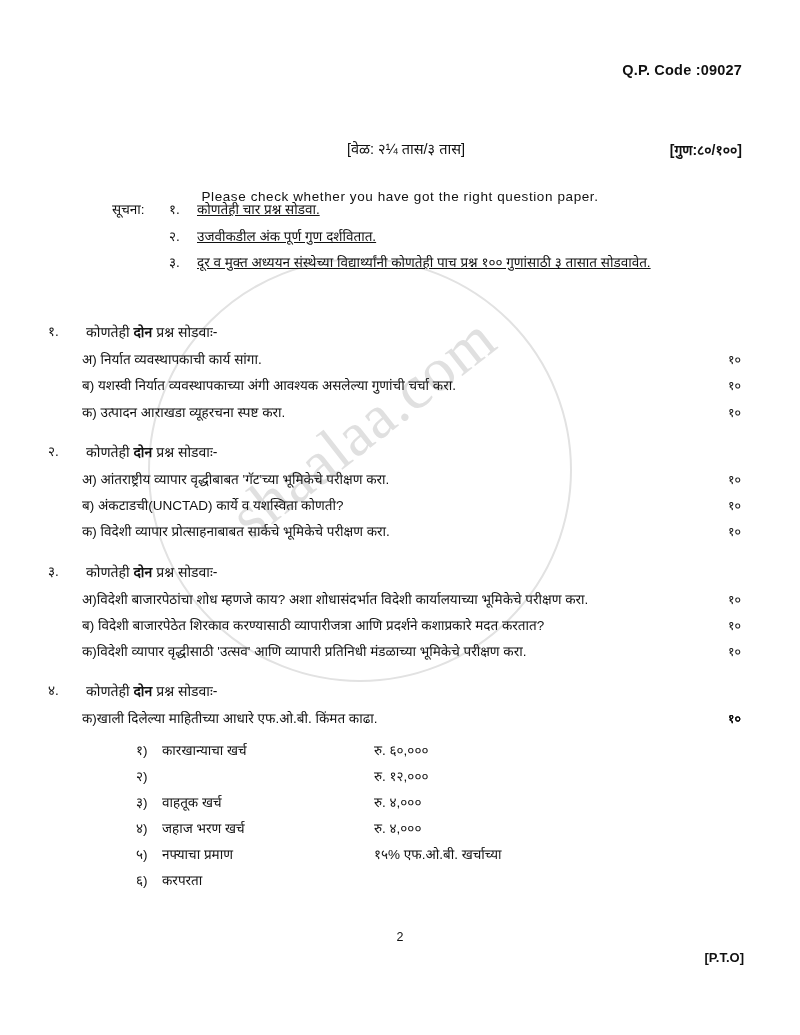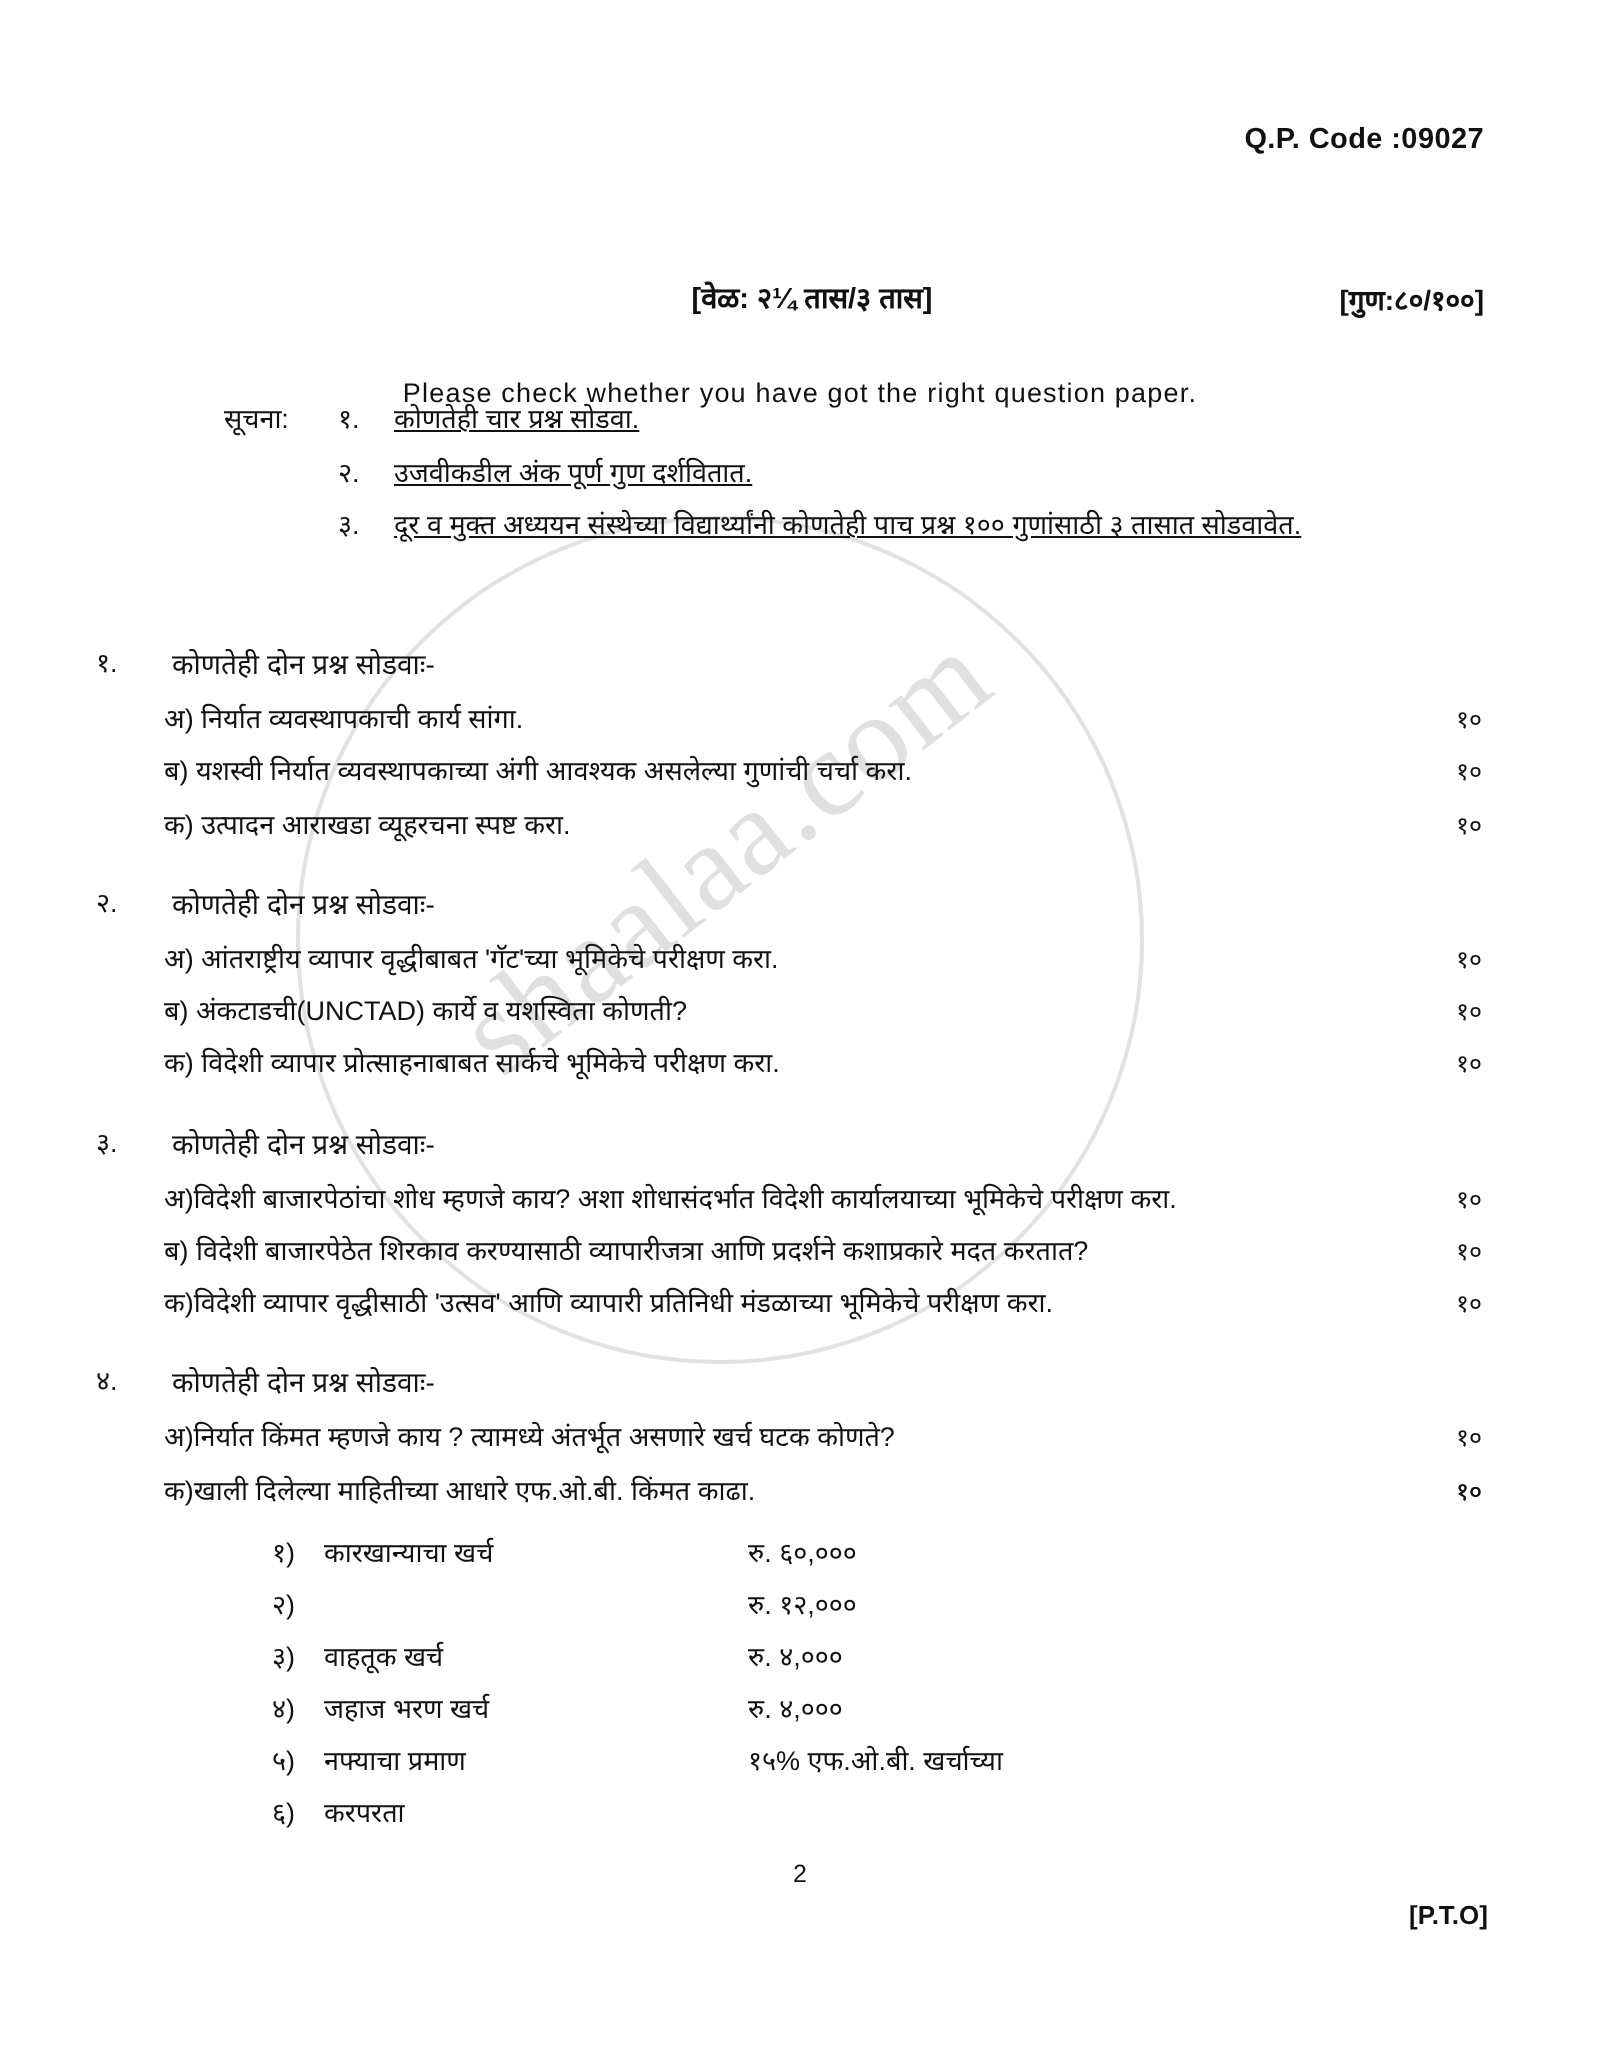--- a/index.html
+++ b/index.html
@@ -65,21 +65,21 @@
     letter-spacing: 0.2px;
   }
 
   .time-line {
     position: absolute;
     left: 0;
     right: 0;
     top: 138px;
     text-align: center;
     font-size: 14.5px;
-    font-weight: bold;
+    font-weight: normal;
     margin-left: 12px;
   }
   .marks-line {
     position: absolute;
     right: 58px;
     top: 140px;
     font-size: 14px;
     font-weight: bold;
   }
 
@@ -147,21 +147,21 @@
     position: absolute;
     left: 0;
     top: 0;
     font-size: 13.5px;
   }
   .qhead .qtext {
     position: absolute;
     left: 38px;
     top: 0;
   }
-  .qhead .qtext b { font-weight: normal; }
+  .qhead .qtext b { font-weight: bold; }
 
   .sub {
     position: relative;
     margin-left: 34px;
     font-size: 13.5px;
     line-height: 1.5;
     margin-bottom: 6px;
     padding-right: 60px;
   }
   .sub .marks {
@@ -307,21 +307,20 @@
           <span class="marks">१०</span>
         </div>
       </div>
 
       <div class="qblock">
         <div class="qhead">
           <span class="qnum">४.</span>
           <span class="qtext"><span>कोणतेही </span><b>दोन</b><span> प्रश्न सोडवाः-</span></span>
         </div>
         <div class="sub">
-          <span>अ)निर्यात किंमत म्हणजे काय ? त्यामध्ये अंतर्भूत असणारे खर्च घटक कोणते?</span>
           <span class="marks">१०</span>
         </div>
         <div class="sub">
           <span class="marks">१०</span>
         </div>
         <div class="sub">
           <span>क)खाली दिलेल्या माहितीच्या आधारे एफ.ओ.बी. किंमत काढा.</span>
           <span class="marks">१०</span>
         </div>
 

